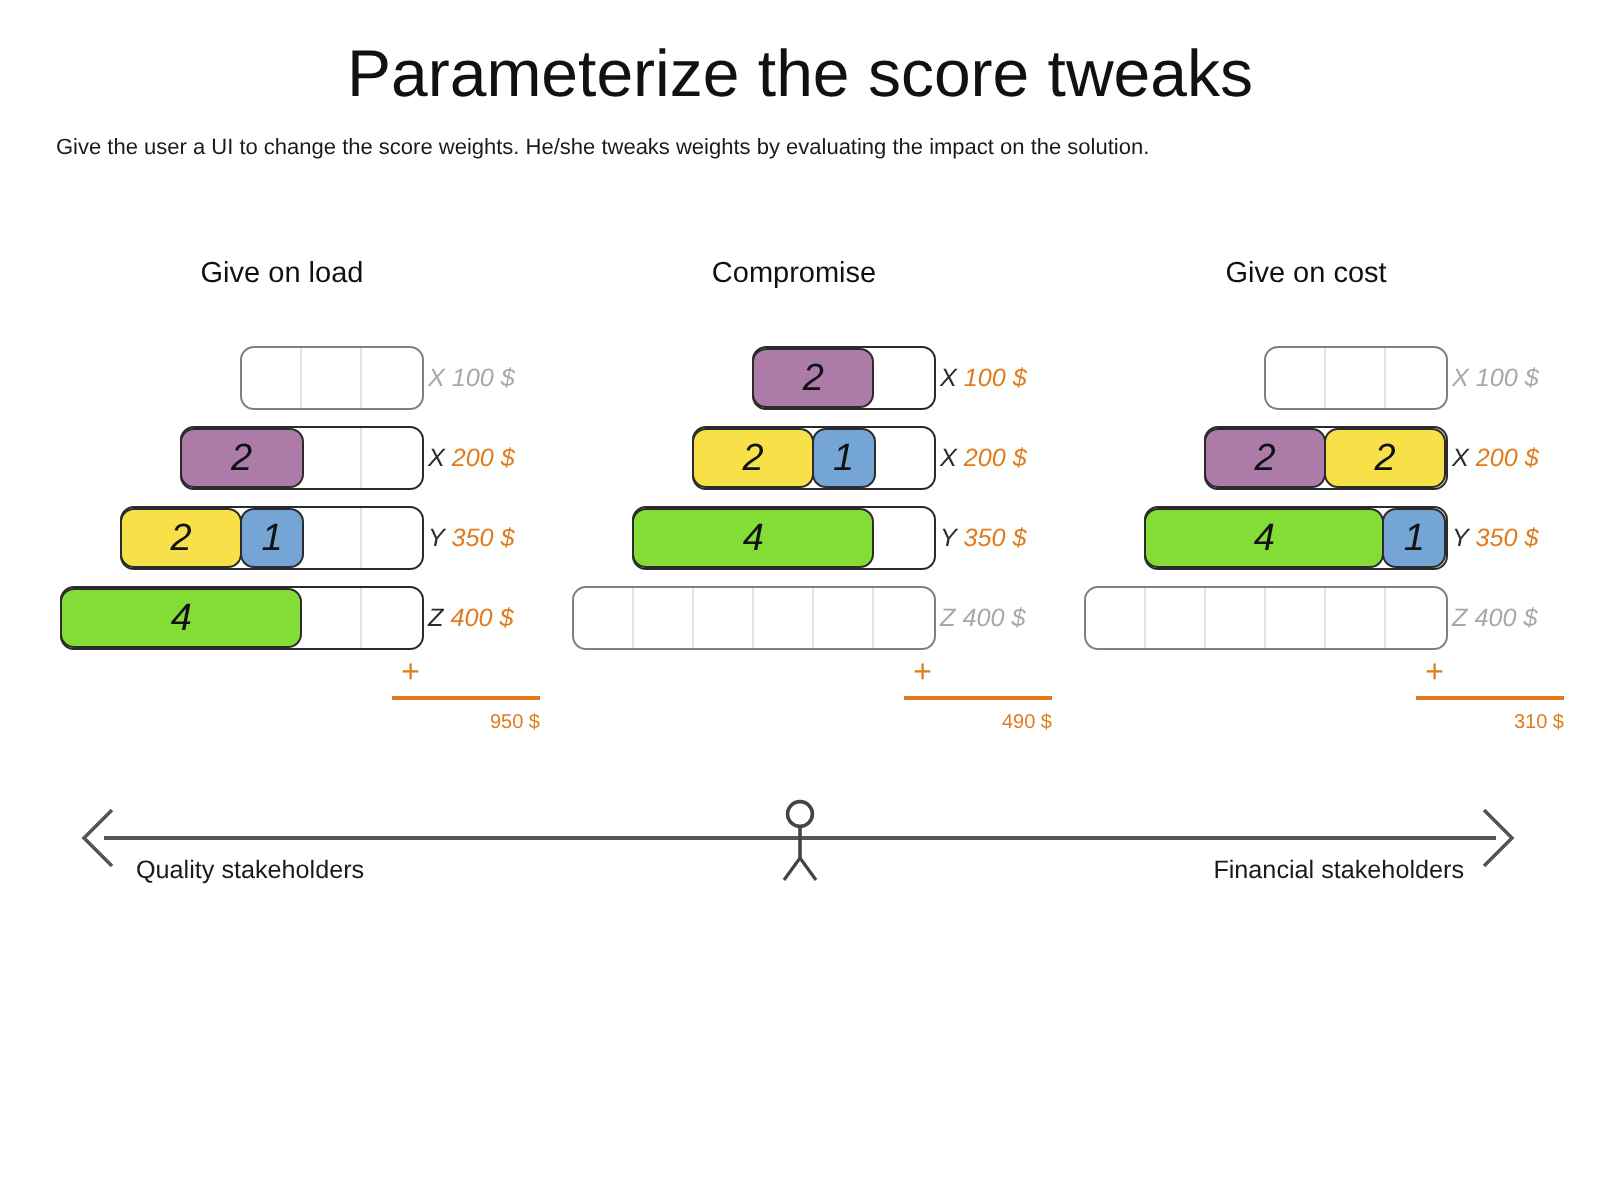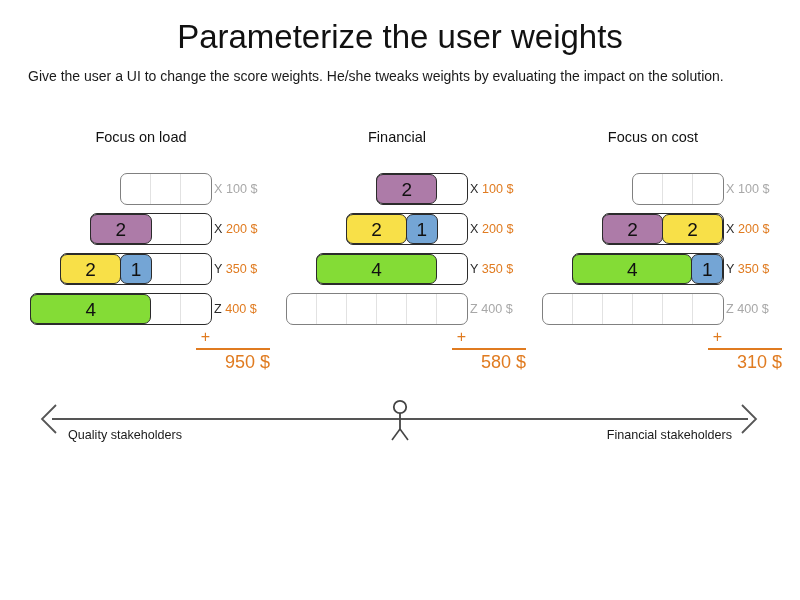--- a/index.html
+++ b/index.html
@@ -10,39 +10,39 @@
   }
   .slide{position:absolute;inset:0;}
 
   
   .title{
     position:absolute;top:18px;left:0;width:800px;text-align:center;
     font-size:33px;font-weight:400;color:#111;letter-spacing:0px;
   }
   .subtitle{
     position:absolute;top:68px;left:28px;width:744px;
-    font-size:14px;font-weight:400;color:#1a1a1a;white-space:nowrap;
+    font-size:11px;font-weight:400;color:#1a1a1a;white-space:nowrap;
   }
 
   
   .columns{position:absolute;top:126px;left:0;width:800px;height:260px;}
   .col{position:absolute;top:0;width:258px;}
   .col-0{left:12px;}
   .col-1{left:268px;}
   .col-2{left:524px;}
 
   .col-head{
     width:100%;text-align:center;font-size:14.5px;color:#111;
     height:22px;line-height:22px;
   }
 
   .rows{position:absolute;top:44px;left:0;width:258px;}
 
   .row{
-    position:relative;height:40px;
+    position:relative;height:40px;font-style:italic;
   }
   
   .track{
     position:absolute;top:3px;right:58px;height:32px;
     box-sizing:border-box;
     border:1px solid #808080;border-radius:7px;
     background:#ffffff;
     display:flex;align-items:stretch;
     overflow:visible;
   }
@@ -82,21 +82,21 @@
   }
   .sum .plus{
     position:absolute;right:60px;top:0;font-size:16px;line-height:14px;
   }
   .sum .rule{
     position:absolute;right:0px;top:18px;width:74px;height:1.6px;
     background:#e07b20;
   }
   .sum .total{
     position:absolute;right:0px;top:21px;width:74px;text-align:right;
-    font-size:18px;line-height:22px;white-space:nowrap;
+    font-size:10px;line-height:22px;white-space:nowrap;
   }
 
   
   .spectrum{position:absolute;left:0;top:398px;width:800px;height:100px;}
   .axis-line{
     position:absolute;left:52px;top:20px;width:696px;height:2px;background:#555;
   }
   .arrow{position:absolute;top:6px;width:18px;height:30px;}
   .arrow svg{display:block;}
   .arrow-l{left:40px;}
@@ -112,26 +112,26 @@
   .user-cap{
     position:absolute;left:330px;top:52px;width:140px;text-align:center;
     font-size:12.6px;color:#1a1a1a;line-height:19px;
   }
 </style>
 </head>
 <body>
 
 <div class="slide">
 
-  <div class="title">Parameterize the user weights</div>
+  <div class="title">Parameterize the score tweaks</div>
   <div class="subtitle">Give the user a UI to change the score weights. He/she tweaks weights by evaluating the impact on the solution.</div>
 
   <div class="columns" id="columns">
       <div class="col col-0">
-        <div class="col-head">Focus on load</div>
+        <div class="col-head">Give on load</div>
         <div class="rows">
           <div class="row empty">
             <div class="track" style="width: 92px;">
               <div class="cell"></div>
               <div class="cell"></div>
               <div class="cell"></div>
             </div>
             <div class="label"><span class="lbl-letter">X</span> <span class="lbl-price">100 $</span></div>
           </div>
           <div class="row">
@@ -160,21 +160,21 @@
             <div class="label"><span class="lbl-letter">Z</span> <span class="lbl-price">400 $</span></div>
           </div>
         </div>
         <div class="sum">
           <div class="plus">+</div>
           <div class="rule"></div>
           <div class="total">950 $</div>
         </div>
       </div>
       <div class="col col-1">
-        <div class="col-head">Financial</div>
+        <div class="col-head">Compromise</div>
         <div class="rows">
           <div class="row">
             <div class="track active" style="width: 92px;">
               <div class="seg" style="width: 62px; background: rgb(173, 123, 168);">2</div>
               <div class="cell"></div>
             </div>
             <div class="label"><span class="lbl-letter">X</span> <span class="lbl-price">100 $</span></div>
           </div>
           <div class="row">
             <div class="track active" style="width: 122px;">
@@ -199,25 +199,25 @@
               <div class="cell"></div>
               <div class="cell"></div>
               <div class="cell"></div>
             </div>
             <div class="label"><span class="lbl-letter">Z</span> <span class="lbl-price">400 $</span></div>
           </div>
         </div>
         <div class="sum">
           <div class="plus">+</div>
           <div class="rule"></div>
-          <div class="total">580 $</div>
+          <div class="total">490 $</div>
         </div>
       </div>
       <div class="col col-2">
-        <div class="col-head">Focus on cost</div>
+        <div class="col-head">Give on cost</div>
         <div class="rows">
           <div class="row empty">
             <div class="track" style="width: 92px;">
               <div class="cell"></div>
               <div class="cell"></div>
               <div class="cell"></div>
             </div>
             <div class="label"><span class="lbl-letter">X</span> <span class="lbl-price">100 $</span></div>
           </div>
           <div class="row">

